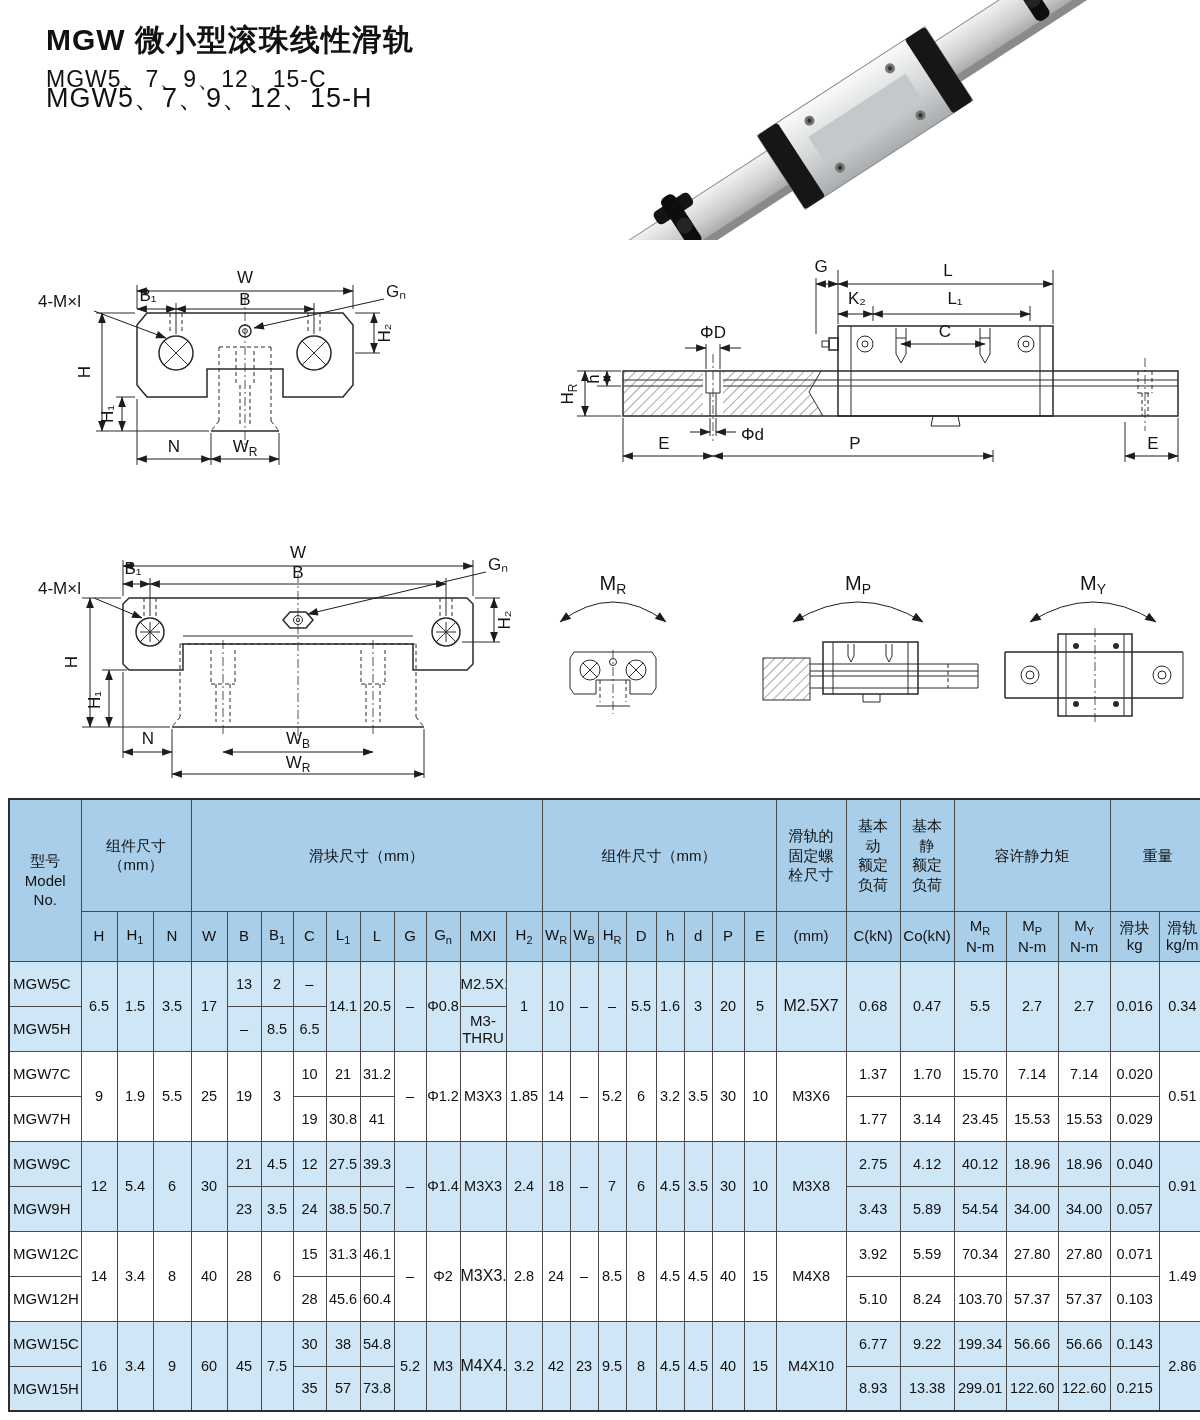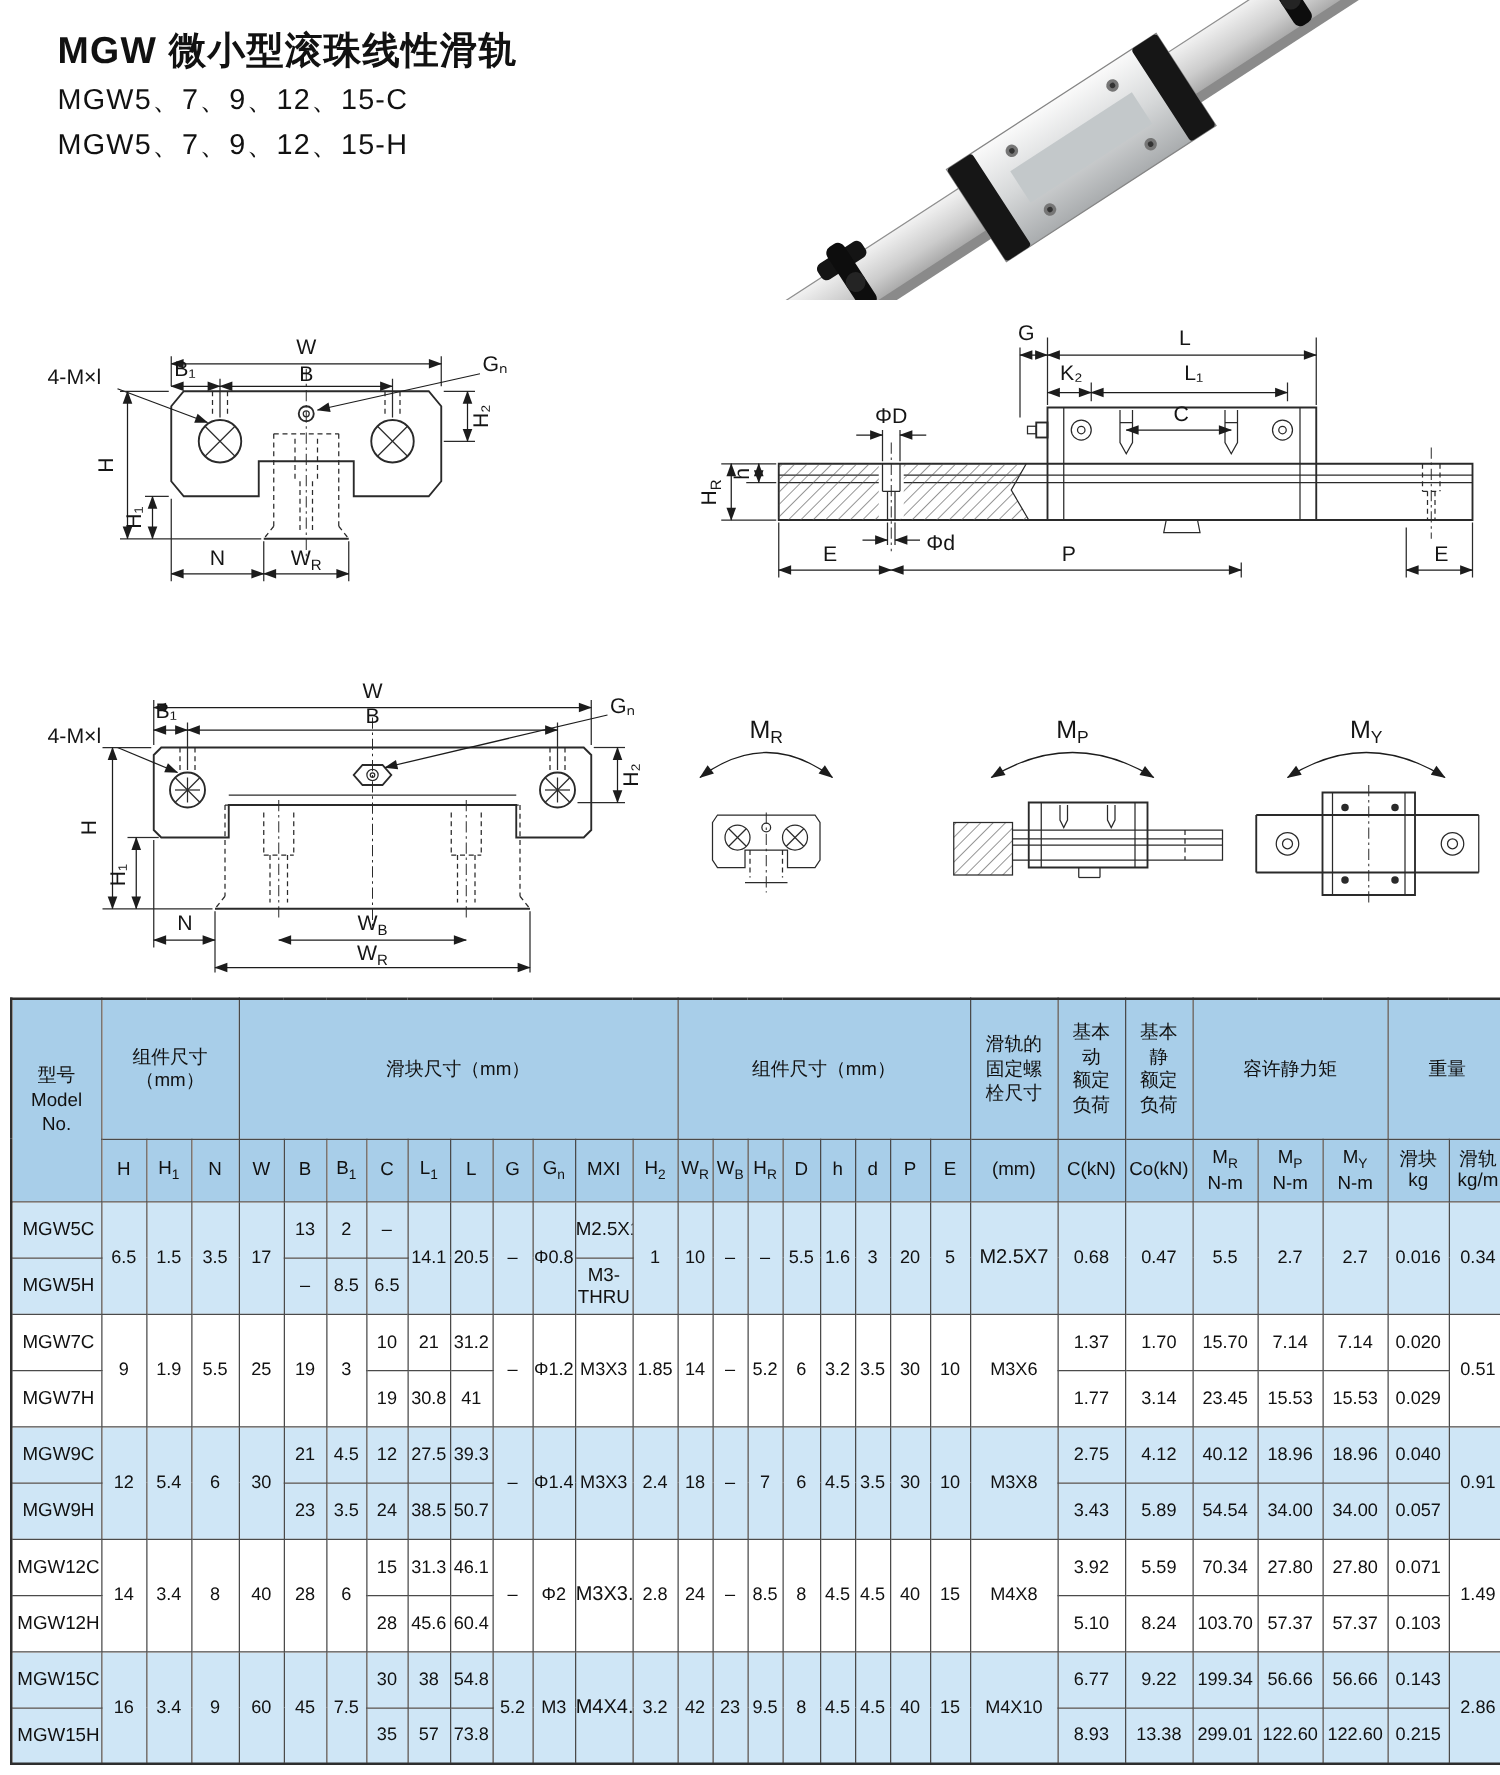--- a/index.html
+++ b/index.html
@@ -1,21 +1,21 @@
 <!DOCTYPE html>
 <html><head>
 <meta charset="utf-8">
 <style>
   html,body{margin:0;padding:0}
   body{width:1200px;height:1420px;position:relative;background:#fff;
        font-family:"Liberation Sans",sans-serif;color:#111;overflow:hidden}
 
   .title{position:absolute;left:46px;top:20px;font-size:30px;font-weight:bold;letter-spacing:1px}
   .subline1{position:absolute;left:46px;top:64px;font-size:23px;letter-spacing:1px}
-  .subline2{position:absolute;left:46px;top:100px;font-size:23px;letter-spacing:1px}
+  .subline2{position:absolute;left:46px;top:80px;font-size:27px;letter-spacing:1px}
 
   .photo{position:absolute;left:540px;top:0px}
   .drawA{position:absolute;left:30px;top:235px}
   .drawB{position:absolute;left:533px;top:226px}
   .drawC{position:absolute;left:28px;top:512px}
   .drawD{position:absolute;left:518px;top:558px}
 
   svg text{font-size:17px;fill:#151515;font-family:"Liberation Sans",sans-serif}
   svg text.big{font-size:20px}
   .oln{stroke:#2a2a2a;stroke-width:1.5;fill:none}
@@ -29,21 +29,21 @@
   th,td{border:1px solid #4a4a4a;text-align:center;vertical-align:middle;padding:0;overflow:hidden}
   thead tr.r1{height:112px}
   thead tr.r2{height:50px}
   tbody tr{height:45px}
   thead th{background:#a8cee9;font-weight:normal;font-size:15px;line-height:1.3}
   thead th.colhead{font-size:15px;line-height:1.15}
   sub{font-size:11px}
   tbody td{font-size:14.5px;background:#fff}
   tbody tr.shade td{background:#cfe6f6}
   tbody tr.gtop td{border-top:1.5px solid #2e2e2e}
-  td.model{text-align:center;padding-left:3px;font-size:15px}
+  td.model{text-align:left;padding-left:3px;font-size:15px}
   td.sm{font-size:16px}
   td.xs{font-size:15px}
 </style>
 </head>
 <body>
 
 <div class="title">MGW 微小型滚珠线性滑轨</div>
 <div class="subline1">MGW5、7、9、12、15-C</div>
 <div class="subline2">MGW5、7、9、12、15-H</div>
 

